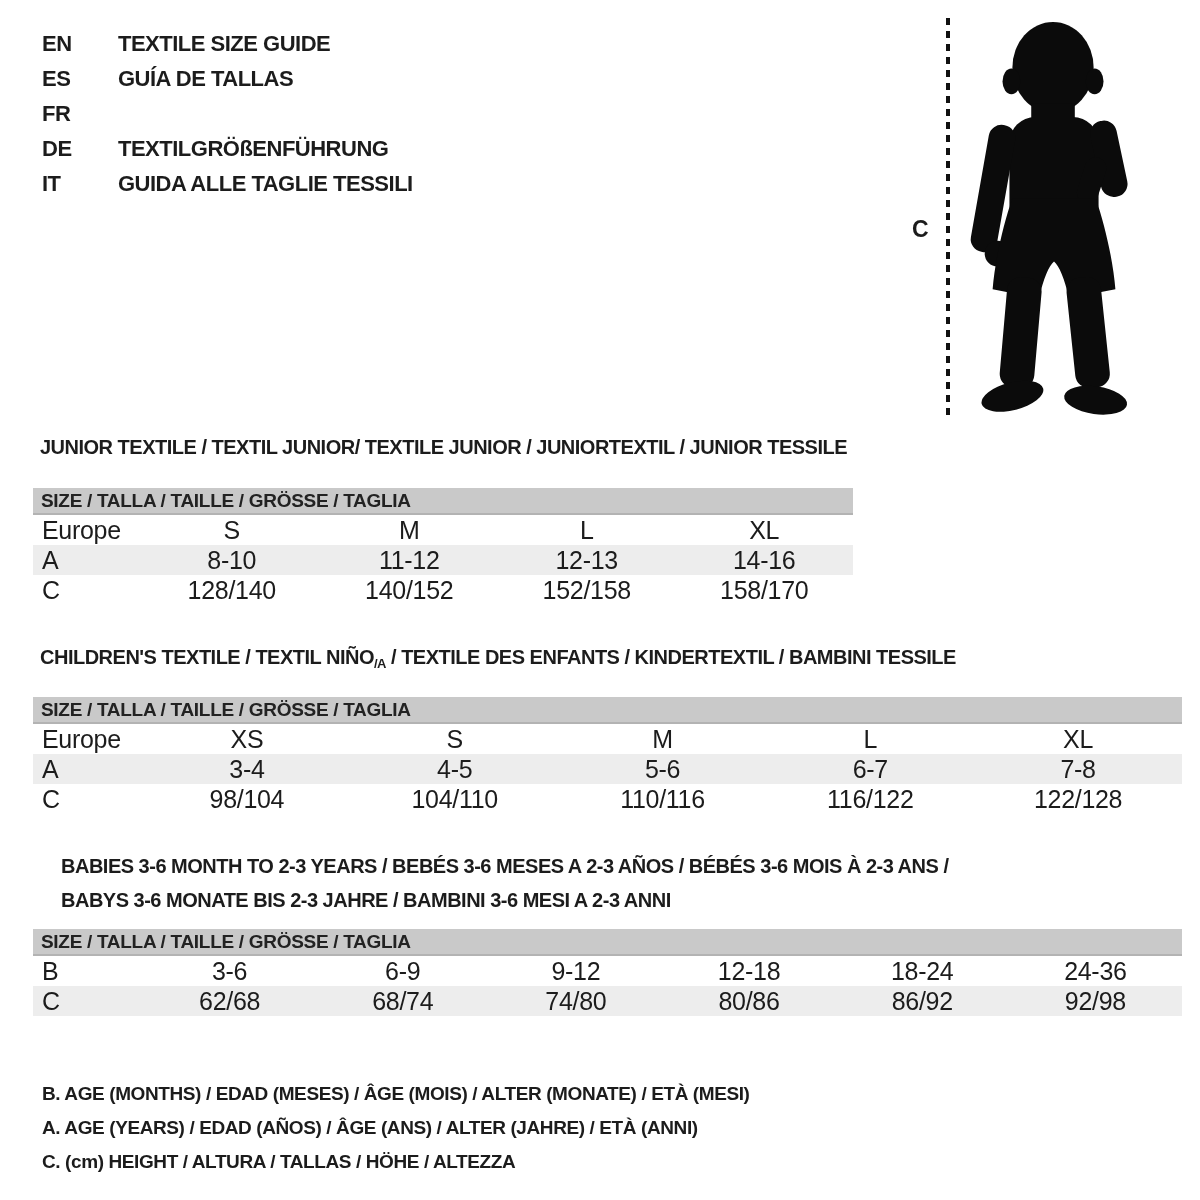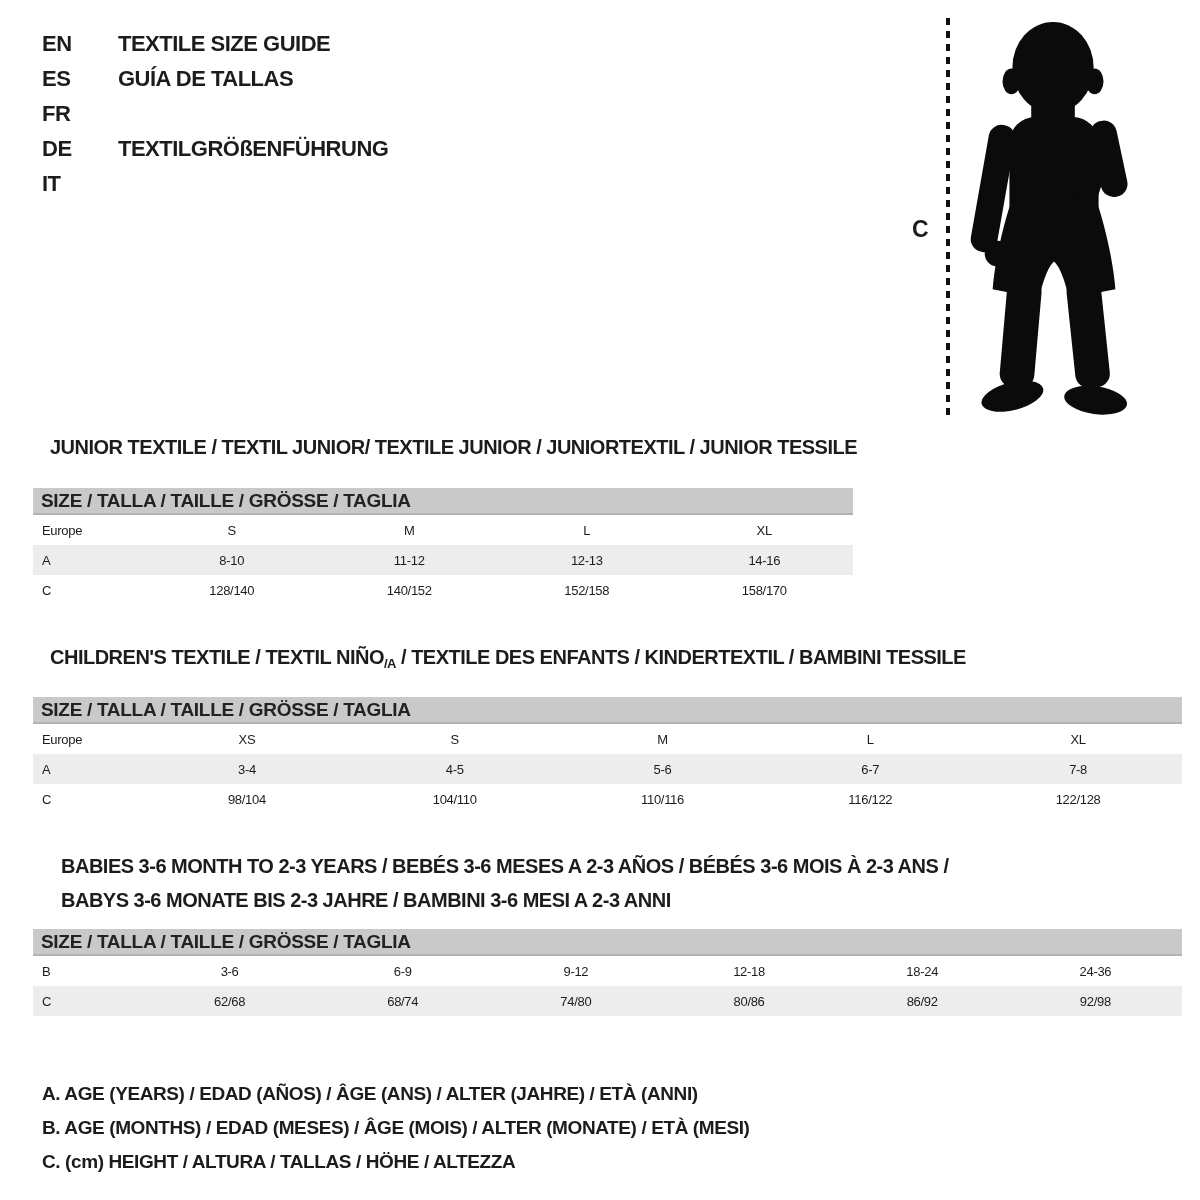--- a/index.html
+++ b/index.html
@@ -14,31 +14,31 @@
   .lang-label{font-size:22px;font-weight:700;letter-spacing:-0.5px;}
   
   .figure{position:absolute;left:898px;top:10px;width:292px;height:422px;}
   .measure-line{
     position:absolute;left:48px;top:8px;width:4px;height:402px;
     background:repeating-linear-gradient(to bottom,#111 0 7px,transparent 7px 13px);
   }
   .measure-label{position:absolute;left:14px;top:206px;font-size:23px;font-weight:700;}
   .silhouette{position:absolute;left:66px;top:8px;width:182px;height:406px;}
   
-  .sec-heading{position:absolute;left:50px;font-size:20px;font-weight:700;letter-spacing:-0.5px;white-space:nowrap;}
+  .sec-heading{position:absolute;left:40px;font-size:20px;font-weight:700;letter-spacing:-0.5px;white-space:nowrap;}
   .sub{font-size:13px;vertical-align:-4px;font-weight:700;}
   
   .table-block{position:absolute;left:33px;}
   .size-bar{
     height:25px;line-height:25px;background:#c9c9c9;border-bottom:2px solid #b3b3b3;
     font-size:19px;font-weight:700;letter-spacing:-0.3px;padding-left:8px;color:#222;
   }
   table.size-table{border-collapse:collapse;table-layout:fixed;width:100%;}
   table.size-table td{
-    height:30px;font-size:13px;font-weight:500;letter-spacing:-0.3px;
+    height:30px;font-size:25px;font-weight:500;letter-spacing:-0.3px;
     text-align:center;padding:0;vertical-align:middle;
   }
   table.size-table td.rowlabel{text-align:left;padding-left:9px;}
   tr.shaded{background:#ededed;}
   col.c-first{width:110px;}
   
   .babies-heading{position:absolute;left:42px;top:849px;font-size:20px;font-weight:700;letter-spacing:-0.5px;line-height:34px;white-space:nowrap;margin-left:19px;}
   .legend{position:absolute;left:42px;top:1077px;font-size:19px;font-weight:700;letter-spacing:-0.4px;line-height:34px;}
 </style>
 </head>
@@ -57,20 +57,21 @@
     </div>
     <div class="lang-row">
       <span class="lang-code">FR</span>
     </div>
     <div class="lang-row">
       <span class="lang-code">DE</span>
       <span class="lang-label">TEXTILGRÖßENFÜHRUNG</span>
     </div>
     <div class="lang-row">
       <span class="lang-code">IT</span>
+      <span class="lang-label">GUIDA ALLE TAGLIE TESSILI</span>
     </div>
   </div>
 
   <div class="figure">
     <span class="measure-label">C</span>
     <div class="measure-line"></div>
     <svg class="silhouette" viewBox="0 0 180 410" xmlns="http://www.w3.org/2000/svg">
       <g fill="#0b0b0b">
         <ellipse cx="88" cy="50" rx="41" ry="46"></ellipse>
         <ellipse cx="46" cy="64" rx="9" ry="13"></ellipse>
@@ -201,18 +202,18 @@
         <td>74/80</td>
         <td>80/86</td>
         <td>86/92</td>
         <td>92/98</td>
       </tr>
     </tbody>
       </table>
   </div>
 
   <div class="legend">
+    <div>B. AGE (MONTHS) / EDAD (MESES) / ÂGE (MOIS) / ALTER (MONATE) / ETÀ (MESI)</div>
     <div>A. AGE (YEARS) / EDAD (AÑOS) / ÂGE (ANS) / ALTER (JAHRE) / ETÀ (ANNI)</div>
-    <div>B. AGE (MONTHS) / EDAD (MESES) / ÂGE (MOIS) / ALTER (MONATE) / ETÀ (MESI)</div>
     <div>C. (cm) HEIGHT / ALTURA / TALLAS / HÖHE / ALTEZZA</div>
   </div>
 
 </div>
 
 </body></html>

